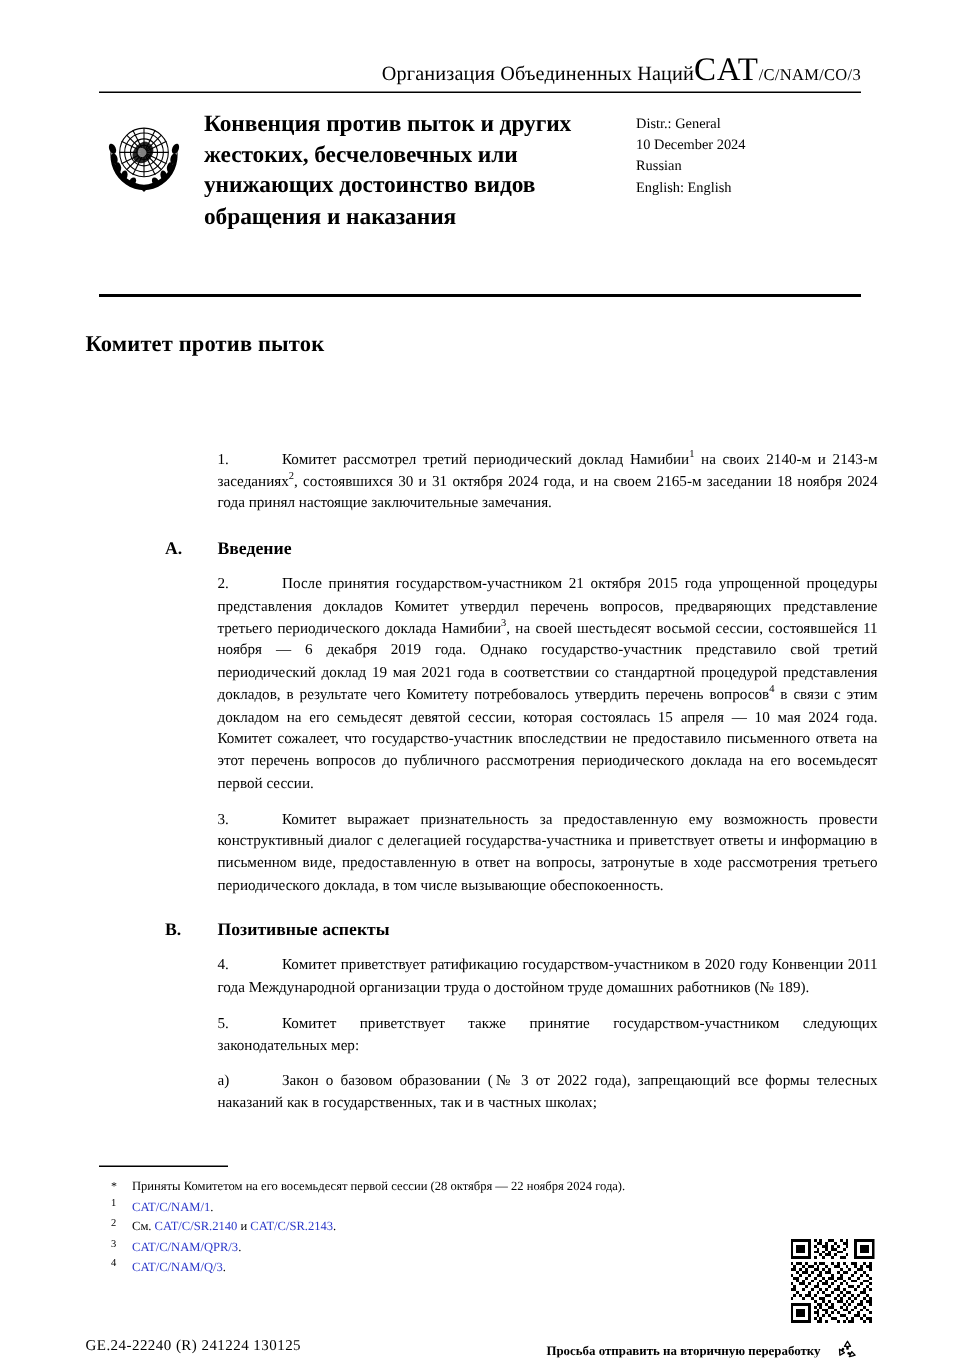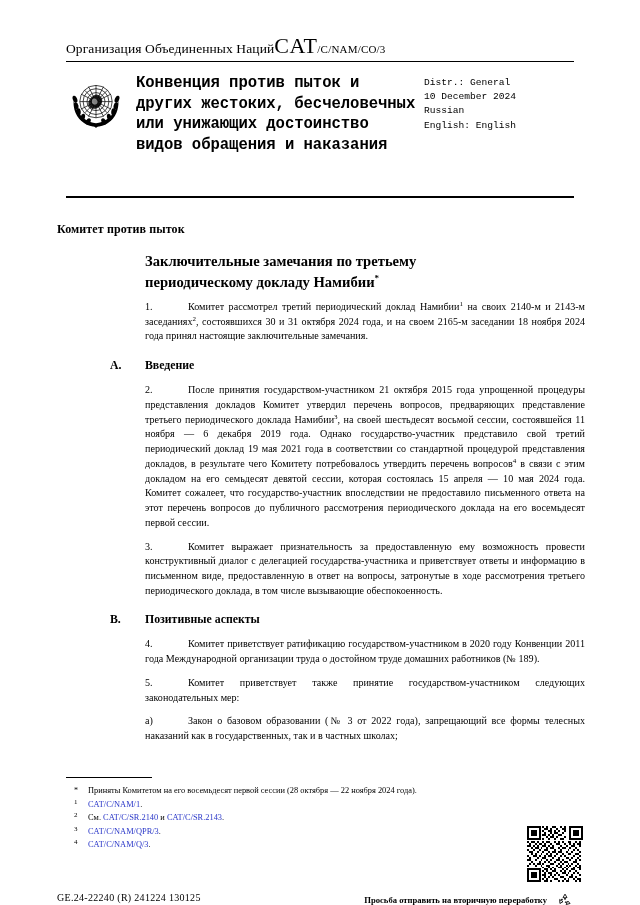--- a/index.html
+++ b/index.html
@@ -24,21 +24,21 @@
   
   .masthead {
     position: absolute;
     left: 66px;
     top: 33px;
     width: 508px;
   }
   .masthead-top {
     display: flex;
     align-items: baseline;
-    justify-content: flex-start;
+    justify-content: flex-end;
     padding-bottom: 2px;
   }
   .org-name {
     font-size: 13.5px;
     letter-spacing: 0.1px;
     white-space: nowrap;
   }
   .symbol {
     white-space: nowrap;
     text-align: right;
@@ -53,21 +53,20 @@
   }
   .rule-thin {
     border-top: 1.1px solid #000;
     width: 100%;
   }
 
   .masthead-body {
     display: flex;
     align-items: flex-start;
     padding-top: 9px;
-    font-family: Liberation Mono, monospace;
   }
   .emblem-cell {
     width: 70px;
     flex: 0 0 70px;
     padding-top: 3px;
   }
   .emblem {
     width: 60px;
     height: 60px;
     display: block;
@@ -95,21 +94,21 @@
     top: 196px;
     width: 508px;
     border-top: 2.6px solid #000;
   }
 
   
   .committee {
     position: absolute;
     left: 57px;
     top: 222px;
-    font-size: 12px;
+    font-size: 15px;
     font-weight: bold;
     letter-spacing: 0.1px;
   }
 
   
   .doc-title {
     position: absolute;
     left: 145px;
     top: 252px;
     width: 360px;
@@ -303,23 +302,20 @@
         <div>Russian</div>
         <div>English: English</div>
       </div>
     </div>
   </div>
 
   <div class="mast-rule-lower"></div>
 
   <div class="committee">Комитет против пыток</div>
 
-  <div class="doc-title">
-    <span>Заключительные замечания по третьему периодическому докладу Намибии</span><span class="star">*</span>
-  </div>
 
   <div class="body-block">
 
     <p class="para numbered">
       <span class="pnum">1.</span>
       <span class="pbody"><span>Комитет рассмотрел третий периодический доклад Намибии</span><sup class="fn">1</sup><span> на своих 2140-м и 2143-м заседаниях</span><sup class="fn">2</sup><span>, состоявшихся 30 и 31 октября 2024 года, и на своем 2165-м заседании 18 ноября 2024 года принял настоящие заключительные замечания.</span></span>
     </p>
 
     <div class="section-head">
       <span class="sec-letter">A.</span>

